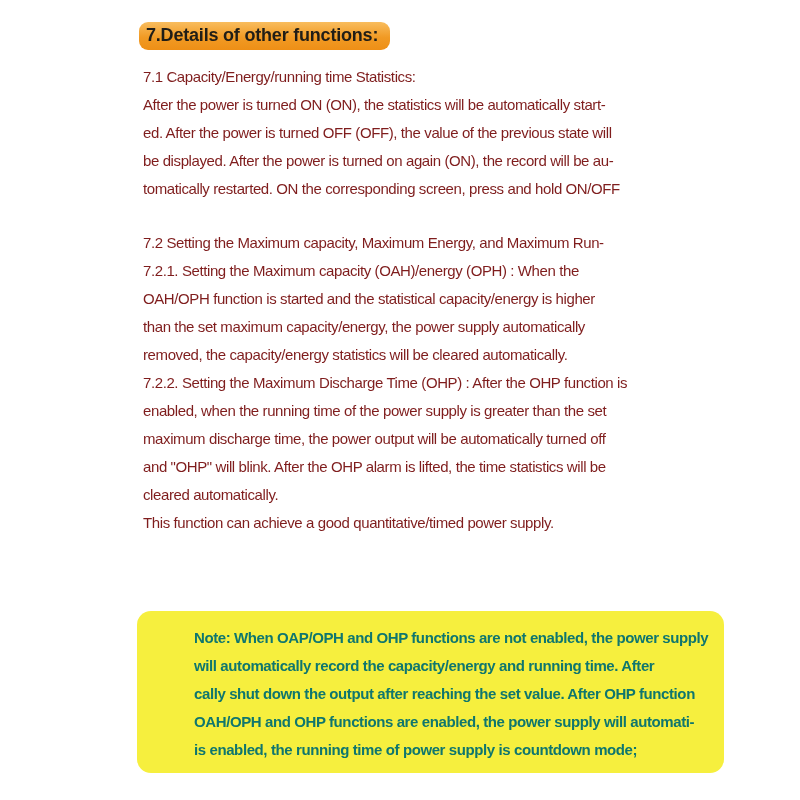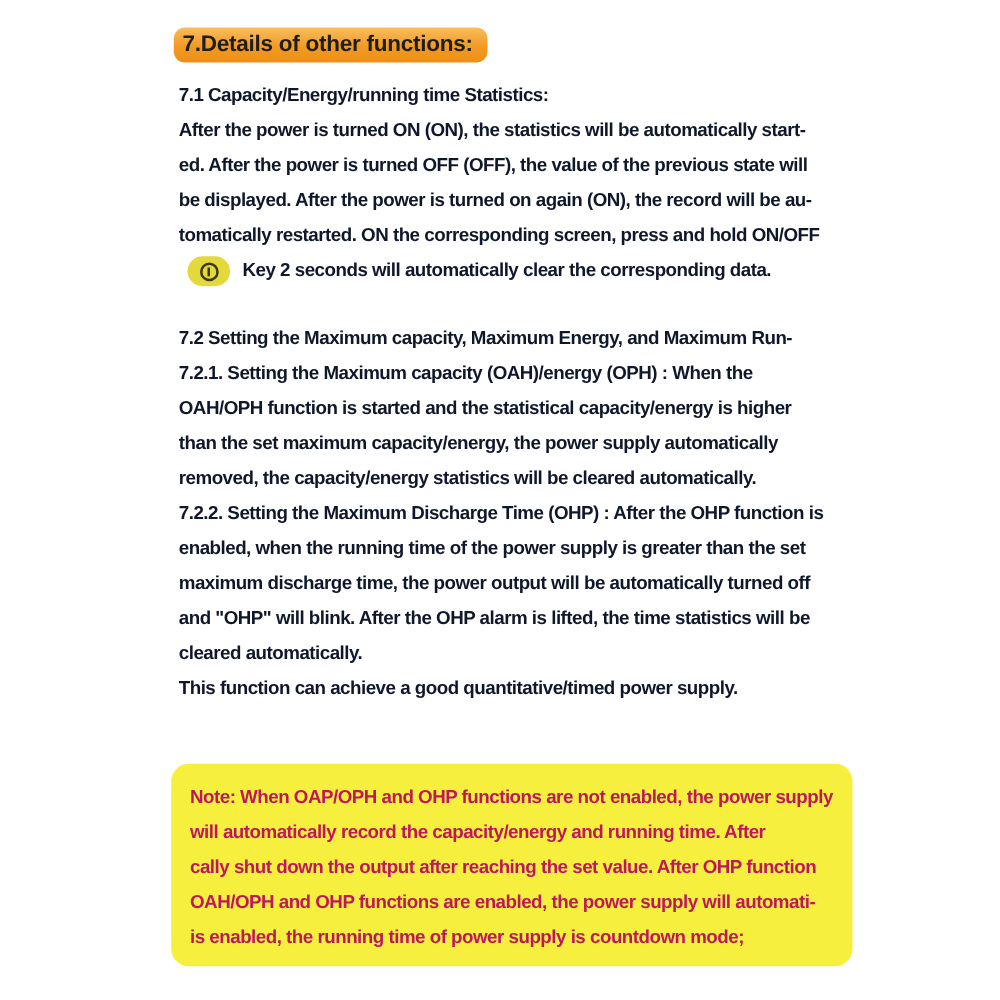--- a/index.html
+++ b/index.html
@@ -24,25 +24,25 @@
     padding:3px 12px 4px 7px;
     margin-left:-4px;
     margin-bottom:13px;
     font-size:18px;
     font-weight:700;
     color:#201d17;
     letter-spacing:-0.2px;
   }
   .line {
     font-size:15px;
-    font-weight:700;
+    font-weight:400;
     line-height:28px;
     letter-spacing:-0.4px;
     white-space:nowrap;
-    color:#0f172a;
+    color:#7f1d1d;
   }
   .spacer { height:26px; }
   .icon-line {
     display:flex;
     align-items:center;
   }
   .power-chip {
     display:inline-flex;
     align-items:center;
     justify-content:center;
@@ -66,47 +66,39 @@
     background:#3a3a14;
   }
   .note-box {
     position:absolute;
     left:137px; top:611px;
     display:inline-block;
     background:#f6ef3e;
     border-radius:14px;
     padding:13px 16px 9px 15px;
   }
-  .note-box .line { color:#be185d; font-weight:700; }
+  .note-box .line { color:#0f766e; font-weight:700;margin-left:42px; }
 </style>
 </head>
 <body>
 
 <div class="page">
 
   <div class="content">
 
     <div class="heading-hl">
       <span>7.Details of other functions:</span>
     </div>
 
     <div class="line">7.1 Capacity/Energy/running time Statistics:</div>
     <div class="line">After the power is turned ON (ON), the statistics will be automatically start-</div>
     <div class="line">ed. After the power is turned OFF (OFF), the value of the previous state will</div>
     <div class="line">be displayed. After the power is turned on again (ON), the record will be au-</div>
     <div class="line">tomatically restarted. ON the corresponding screen, press and hold ON/OFF</div>
 
-    <div class="line icon-line">
-      <span class="power-chip">
-        <span class="power-ring">
-          <span class="power-bar"></span>
-        </span>
-      </span>
-      <span>Key 2 seconds will automatically clear the corresponding data.</span>
-    </div>
 
     <div class="spacer"></div>
 
     <div class="line">7.2 Setting the Maximum capacity, Maximum Energy, and Maximum Run-</div>
     <div class="line">7.2.1. Setting the Maximum capacity (OAH)/energy (OPH) : When the</div>
     <div class="line">OAH/OPH function is started and the statistical capacity/energy is higher</div>
     <div class="line">than the set maximum capacity/energy, the power supply automatically</div>
     <div class="line">removed, the capacity/energy statistics will be cleared automatically.</div>
     <div class="line">7.2.2. Setting the Maximum Discharge Time (OHP) : After the OHP function is</div>
     <div class="line">enabled, when the running time of the power supply is greater than the set</div>

